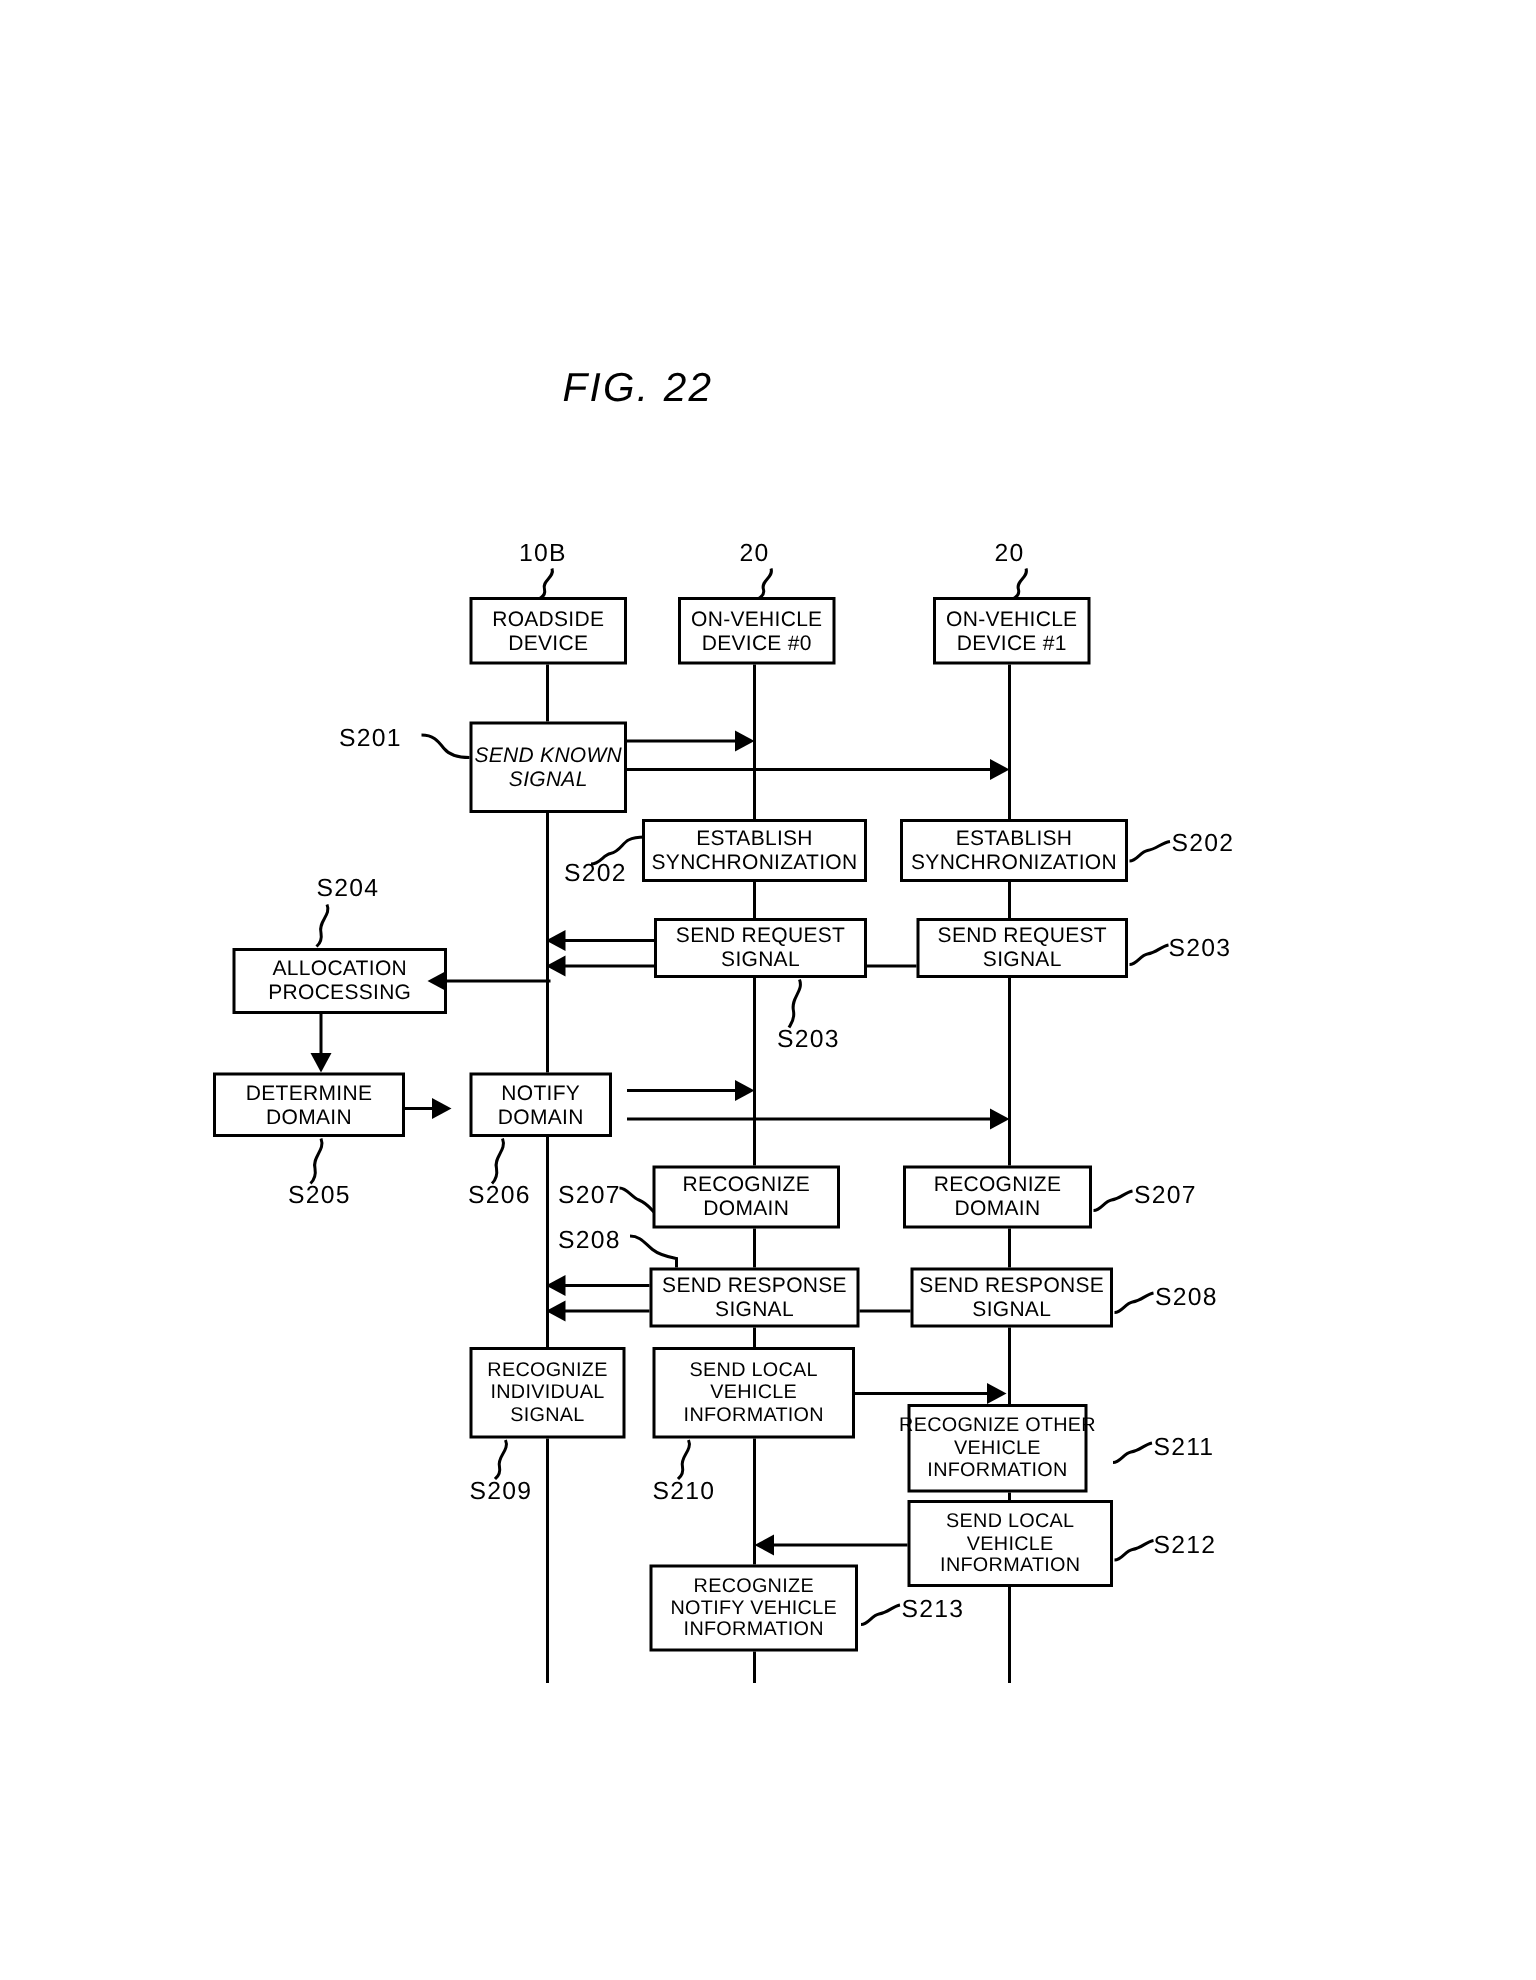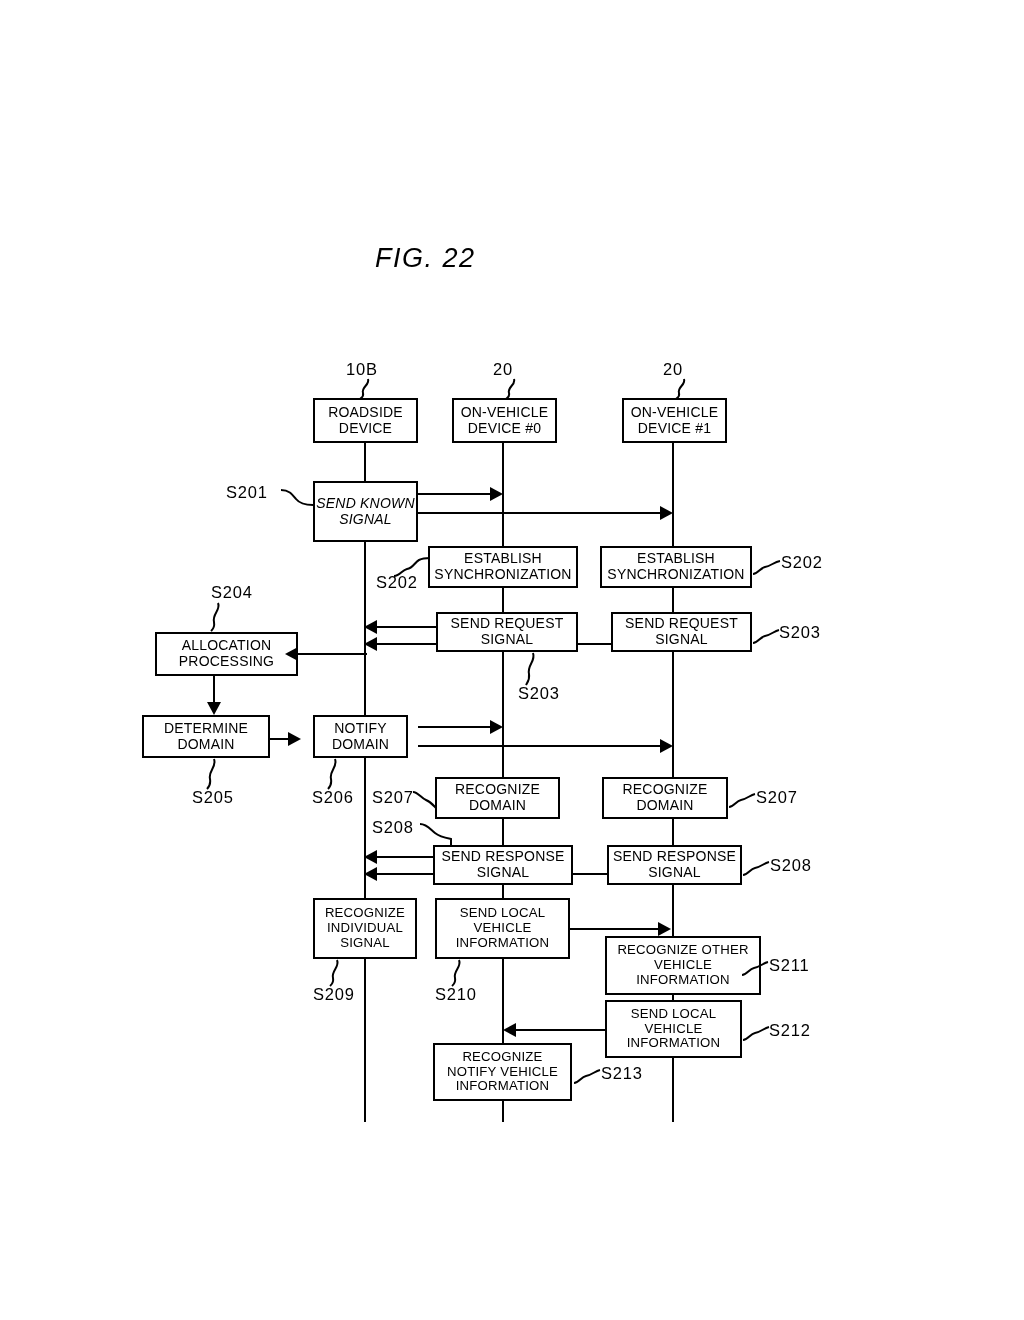--- a/index.html
+++ b/index.html
@@ -332,21 +332,21 @@
     <span>INFORMATION</span>
   </div>
   <div class="slabel" style="left:435px; top:985px;">S210</div>
   <svg class="squiggle" style="left:444px; top:959px;" width="24" height="28" viewBox="0 0 24 28">
     <path d="M 15 1 C 18 8, 9 12, 11 19 C 12 24, 9 26, 8 27"></path>
   </svg>
 
   <div class="hline" style="left:570px; top:928px; width:92px;"></div>
   <div class="arrow-r" style="left:658px; top:922px;"></div>
 
-  <div class="box tight" style="left:605px; top:936px; width:156px; height:59px;">
+  <div class="box tight" style="left:605px; top:936px; width:120px; height:59px;">
     <span>RECOGNIZE OTHER</span>
     <span>VEHICLE</span>
     <span>INFORMATION</span>
   </div>
   <div class="slabel" style="left:769px; top:956px;">S211</div>
   <svg class="squiggle" style="left:741px; top:960px;" width="29" height="18" viewBox="0 0 29 18">
     <path d="M 1 15 C 6 15, 8 9, 13 8 C 19 7, 22 3, 27 2"></path>
   </svg>
 
   <div class="box tight" style="left:605px; top:1000px; width:137px; height:58px;">

